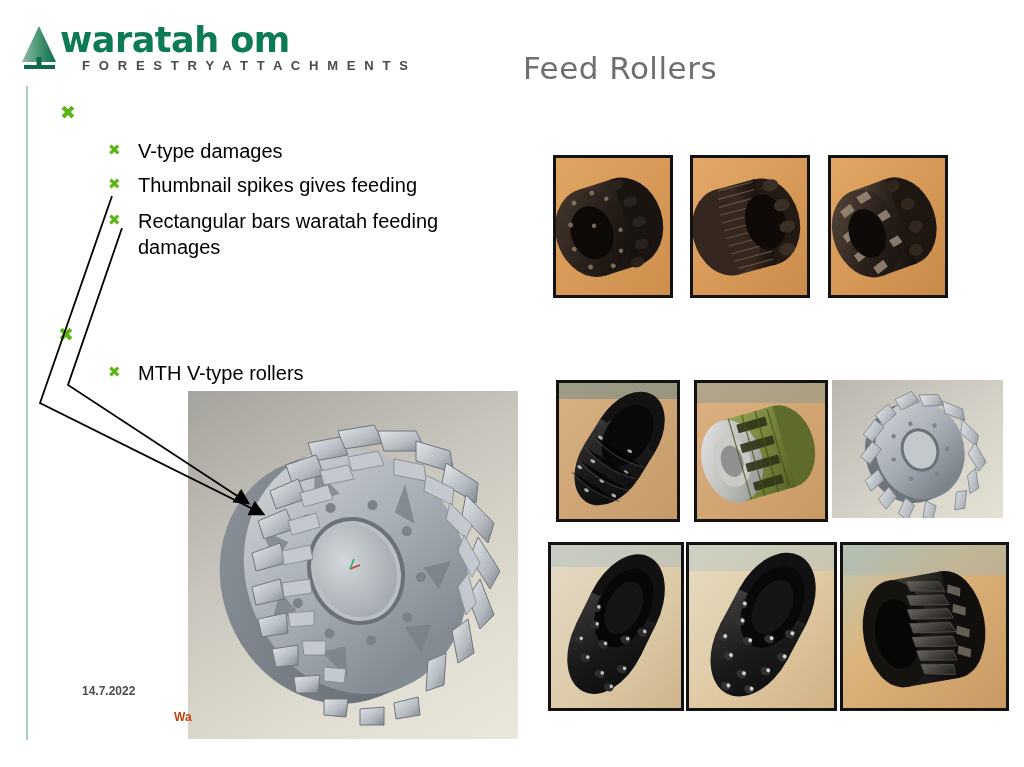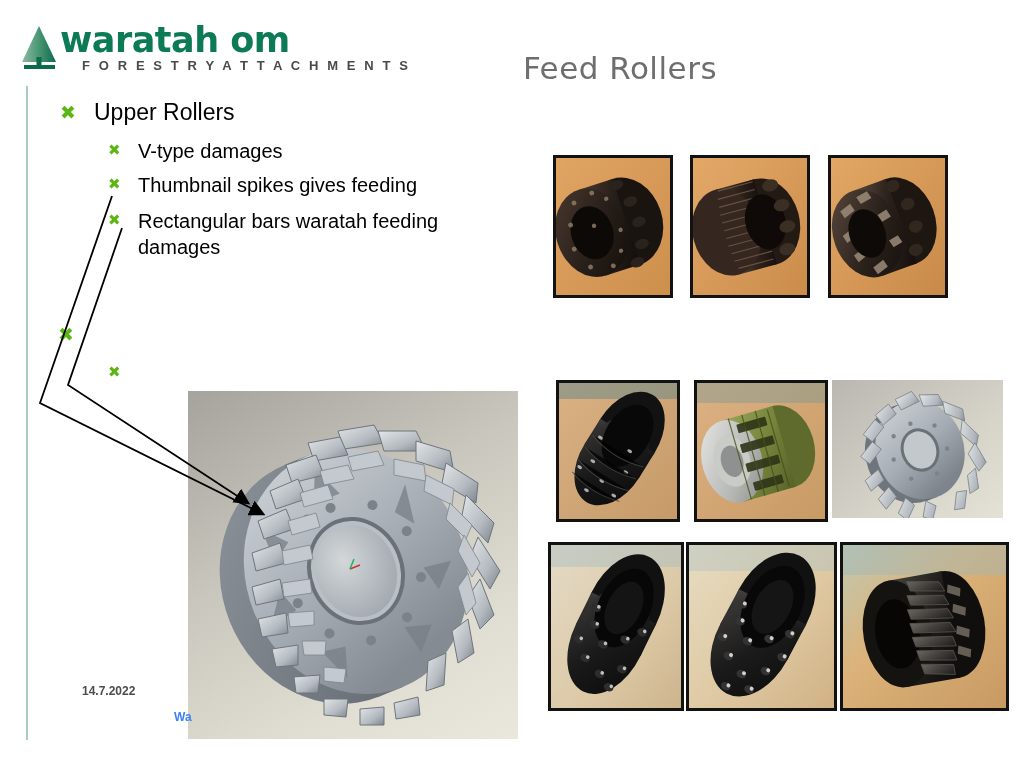--- a/index.html
+++ b/index.html
@@ -152,21 +152,21 @@
     font-size: 12px;
     font-weight: bold;
     color: #4c4c4c;
   }
   #footer-name {
     position: absolute;
     left: 174px;
     top: 710px;
     font-size: 12px;
     font-weight: bold;
-    color: #3b82f6;
+    color: #c2410c;
     white-space: nowrap;
   }
 </style>
 </head>
 <body>
 
 <div id="slide">
 
   <div id="logo">
     <svg id="logo-tree" viewBox="0 0 44 46">
@@ -184,21 +184,20 @@
     <div id="logo-word">waratah om</div>
     <div id="logo-sub">F O R E S T R Y   A T T A C H M E N T S</div>
   </div>
 
   <div id="title">Feed Rollers</div>
 
   <div id="left-rule"></div>
 
   <div class="bullet-row lvl1" id="b-upper">
     <span class="bx">✖</span>
-    <span class="btxt">Upper Rollers</span>
   </div>
 
   <div class="bullet-row lvl2" id="b-vtype">
     <span class="bx">✖</span>
     <span class="btxt">V-type damages</span>
   </div>
 
   <div class="bullet-row lvl2" id="b-thumb">
     <span class="bx">✖</span>
     <span class="btxt">Thumbnail spikes gives feeding</span>
@@ -208,20 +207,21 @@
     <span class="bx">✖</span>
     <span class="btxt">Rectangular bars waratah feeding damages</span>
   </div>
 
   <div class="bullet-row lvl1" id="b-down">
     <span class="bx">✖</span>
   </div>
 
   <div class="bullet-row lvl2" id="b-mth">
     <span class="bx">✖</span>
+    <span class="btxt">MTH V-type rollers</span>
   </div>
 
   <div id="big-cad">
     <svg viewBox="0 0 330 348" width="330" height="348">
       <defs>
         <linearGradient id="mfaceL" x1="0" y1="0" x2="1" y2="1">
           <stop offset="0%" stop-color="#8d949b"></stop>
           <stop offset="100%" stop-color="#5d646b"></stop>
         </linearGradient>
         <linearGradient id="mfaceF" x1="0" y1="0" x2="0.3" y2="1">

